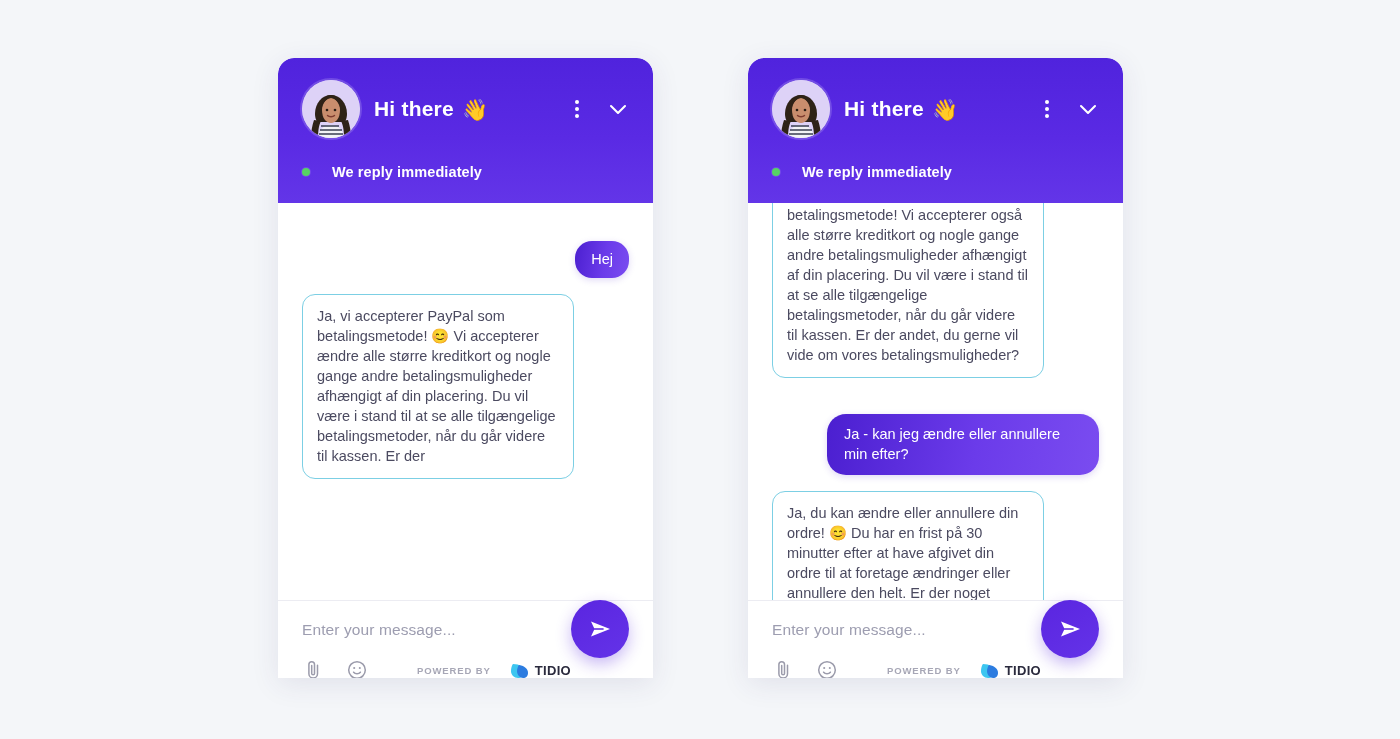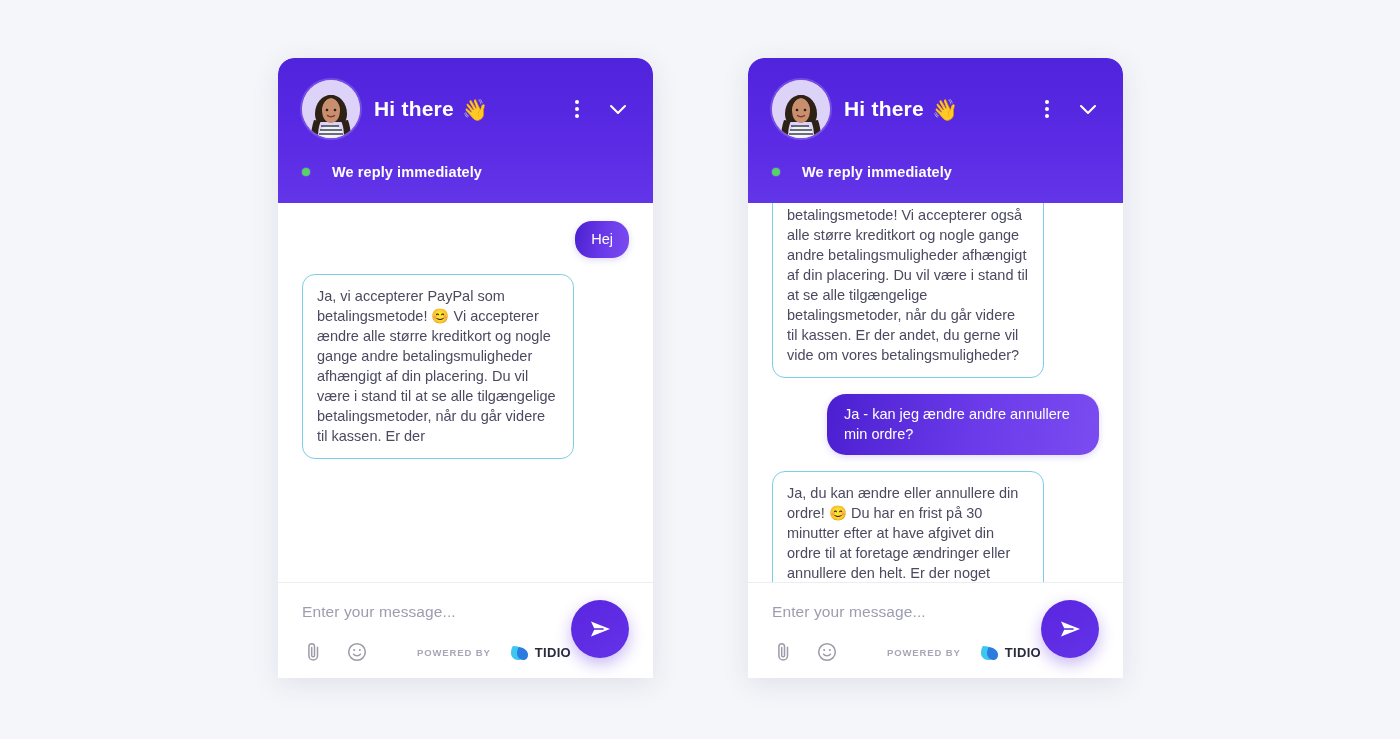--- a/index.html
+++ b/index.html
@@ -93,35 +93,36 @@
     border-radius:13px;
     color:#4b4a60;
     padding:11px 14px 12px 14px;
   }
   .bub.user{
     background:linear-gradient(100deg,#4b1fd0 0%,#6b3bea 55%,#7a4cf0 100%);
     color:#fff;
     border-radius:19px;
     padding:10px 17px 11px 17px;
     box-shadow:0 2px 7px rgba(80,40,200,.18);
+    margin-top:20px;
   }
   .bub.user.short{border-radius:17px;padding:8px 16px 9px 16px;}
 
   
   .clip-top{margin-top:-48px;}
 
   
   .ftr{
     position:relative;
     flex:0 0 auto;
     border-top:1px solid #ececf2;
     padding:20px 24px 16px 24px;
     background:#fff;
     box-sizing:border-box;
-    height:96px;
+    height:78px;
   }
   .ph{font-size:15.5px;color:#9d9db0;letter-spacing:.1px;}
   .ftr-bottom{
     display:flex;align-items:center;margin-top:20px;gap:22px;
   }
   .ic{width:22px;height:22px;cursor:pointer;flex:0 0 auto;}
   .ic svg{display:block;}
   .brand{
     margin-left:auto;display:flex;align-items:center;gap:20px;
     padding-right:58px;
@@ -277,21 +278,21 @@
         <span class="dot"></span>
         <span class="txt">We reply immediately</span>
       </div>
     </div>
 
     <div class="msgs">
       <div class="row bot clip-top">
         <div class="bub bot">Ja, vi accepterer PayPal som betalingsmetode! Vi accepterer også alle større kreditkort og nogle gange andre betalingsmuligheder afhængigt af din placering. Du vil være i stand til at se alle tilgængelige betalingsmetoder, når du går videre til kassen. Er der andet, du gerne vil vide om vores betalingsmuligheder?</div>
       </div>
       <div class="row user">
-        <div class="bub user">Ja - kan jeg ændre andre annullere min ordre?</div>
+        <div class="bub user">Ja - kan jeg ændre eller annullere min efter?</div>
       </div>
       <div class="row bot">
         <div class="bub bot">Ja, du kan ændre eller annullere din ordre! 😊 Du har en frist på 30 minutter efter at have afgivet din ordre til at foretage ændringer eller annullere den helt. Er der noget specifikt, du gerne vil ændre i din ordre?</div>
       </div>
 
     </div>
 
     <div class="ftr">
       <div class="ph">Enter your message...</div>
       <div class="ftr-bottom">

